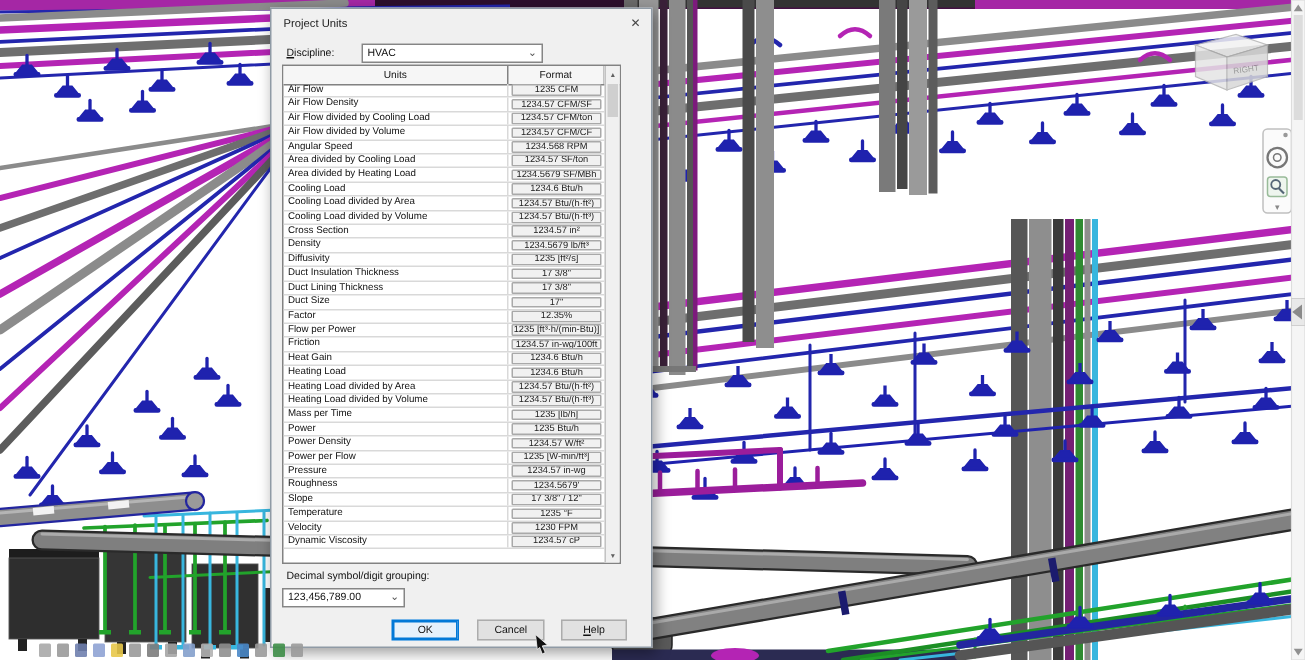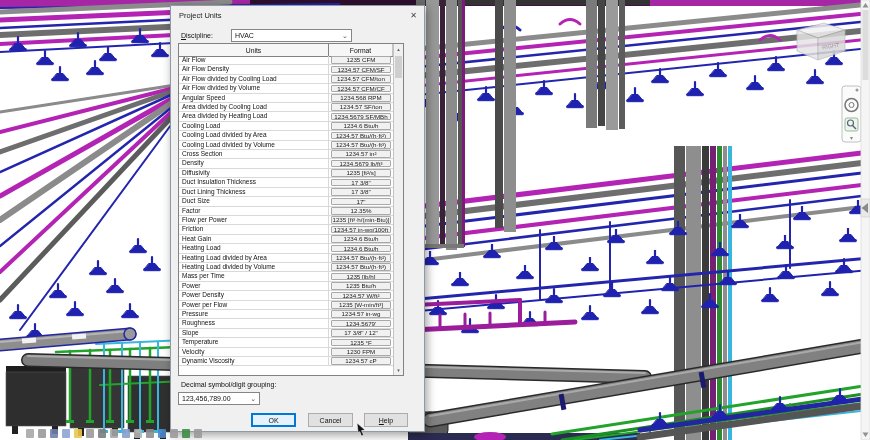--- a/index.html
+++ b/index.html
@@ -1,21 +1,21 @@
 <!DOCTYPE html>
 <html><head>
 <meta charset="utf-8">
 <style>
   html,body{margin:0;padding:0;background:#ffffff;}
   #stage{position:relative;width:870px;height:440px;overflow:hidden;
          font-family:"Liberation Sans",sans-serif;background:#ffffff;}
   #scene{position:absolute;left:0;top:0;}
 
   
-  .dialog{position:absolute;left:170px;top:5px;width:255px;height:427px;
+  .dialog{position:absolute;left:180px;top:5px;width:255px;height:427px;
           background:#f0f0f0;border:1px solid #8f9aa5;box-sizing:border-box;
           box-shadow:2px 3px 9px rgba(0,0,0,.38);font-size:7px;color:#111;}
   .titlebar{position:absolute;left:0;top:0;right:0;height:18px;display:flex;align-items:center;}
   .title{margin-left:8px;font-size:7.5px;color:#222;}
   .close{margin-left:auto;margin-right:7px;font-size:8px;color:#444;cursor:pointer;}
   .disc-row{position:absolute;left:10px;top:22px;right:8px;height:14px;display:flex;align-items:center;}
   .disc-label{font-size:7px;}
   .uak{display:inline-block;}
   .uak::first-letter{text-decoration:underline;}
   .select{position:relative;background:#fff;border:1px solid #858585;box-sizing:border-box;

